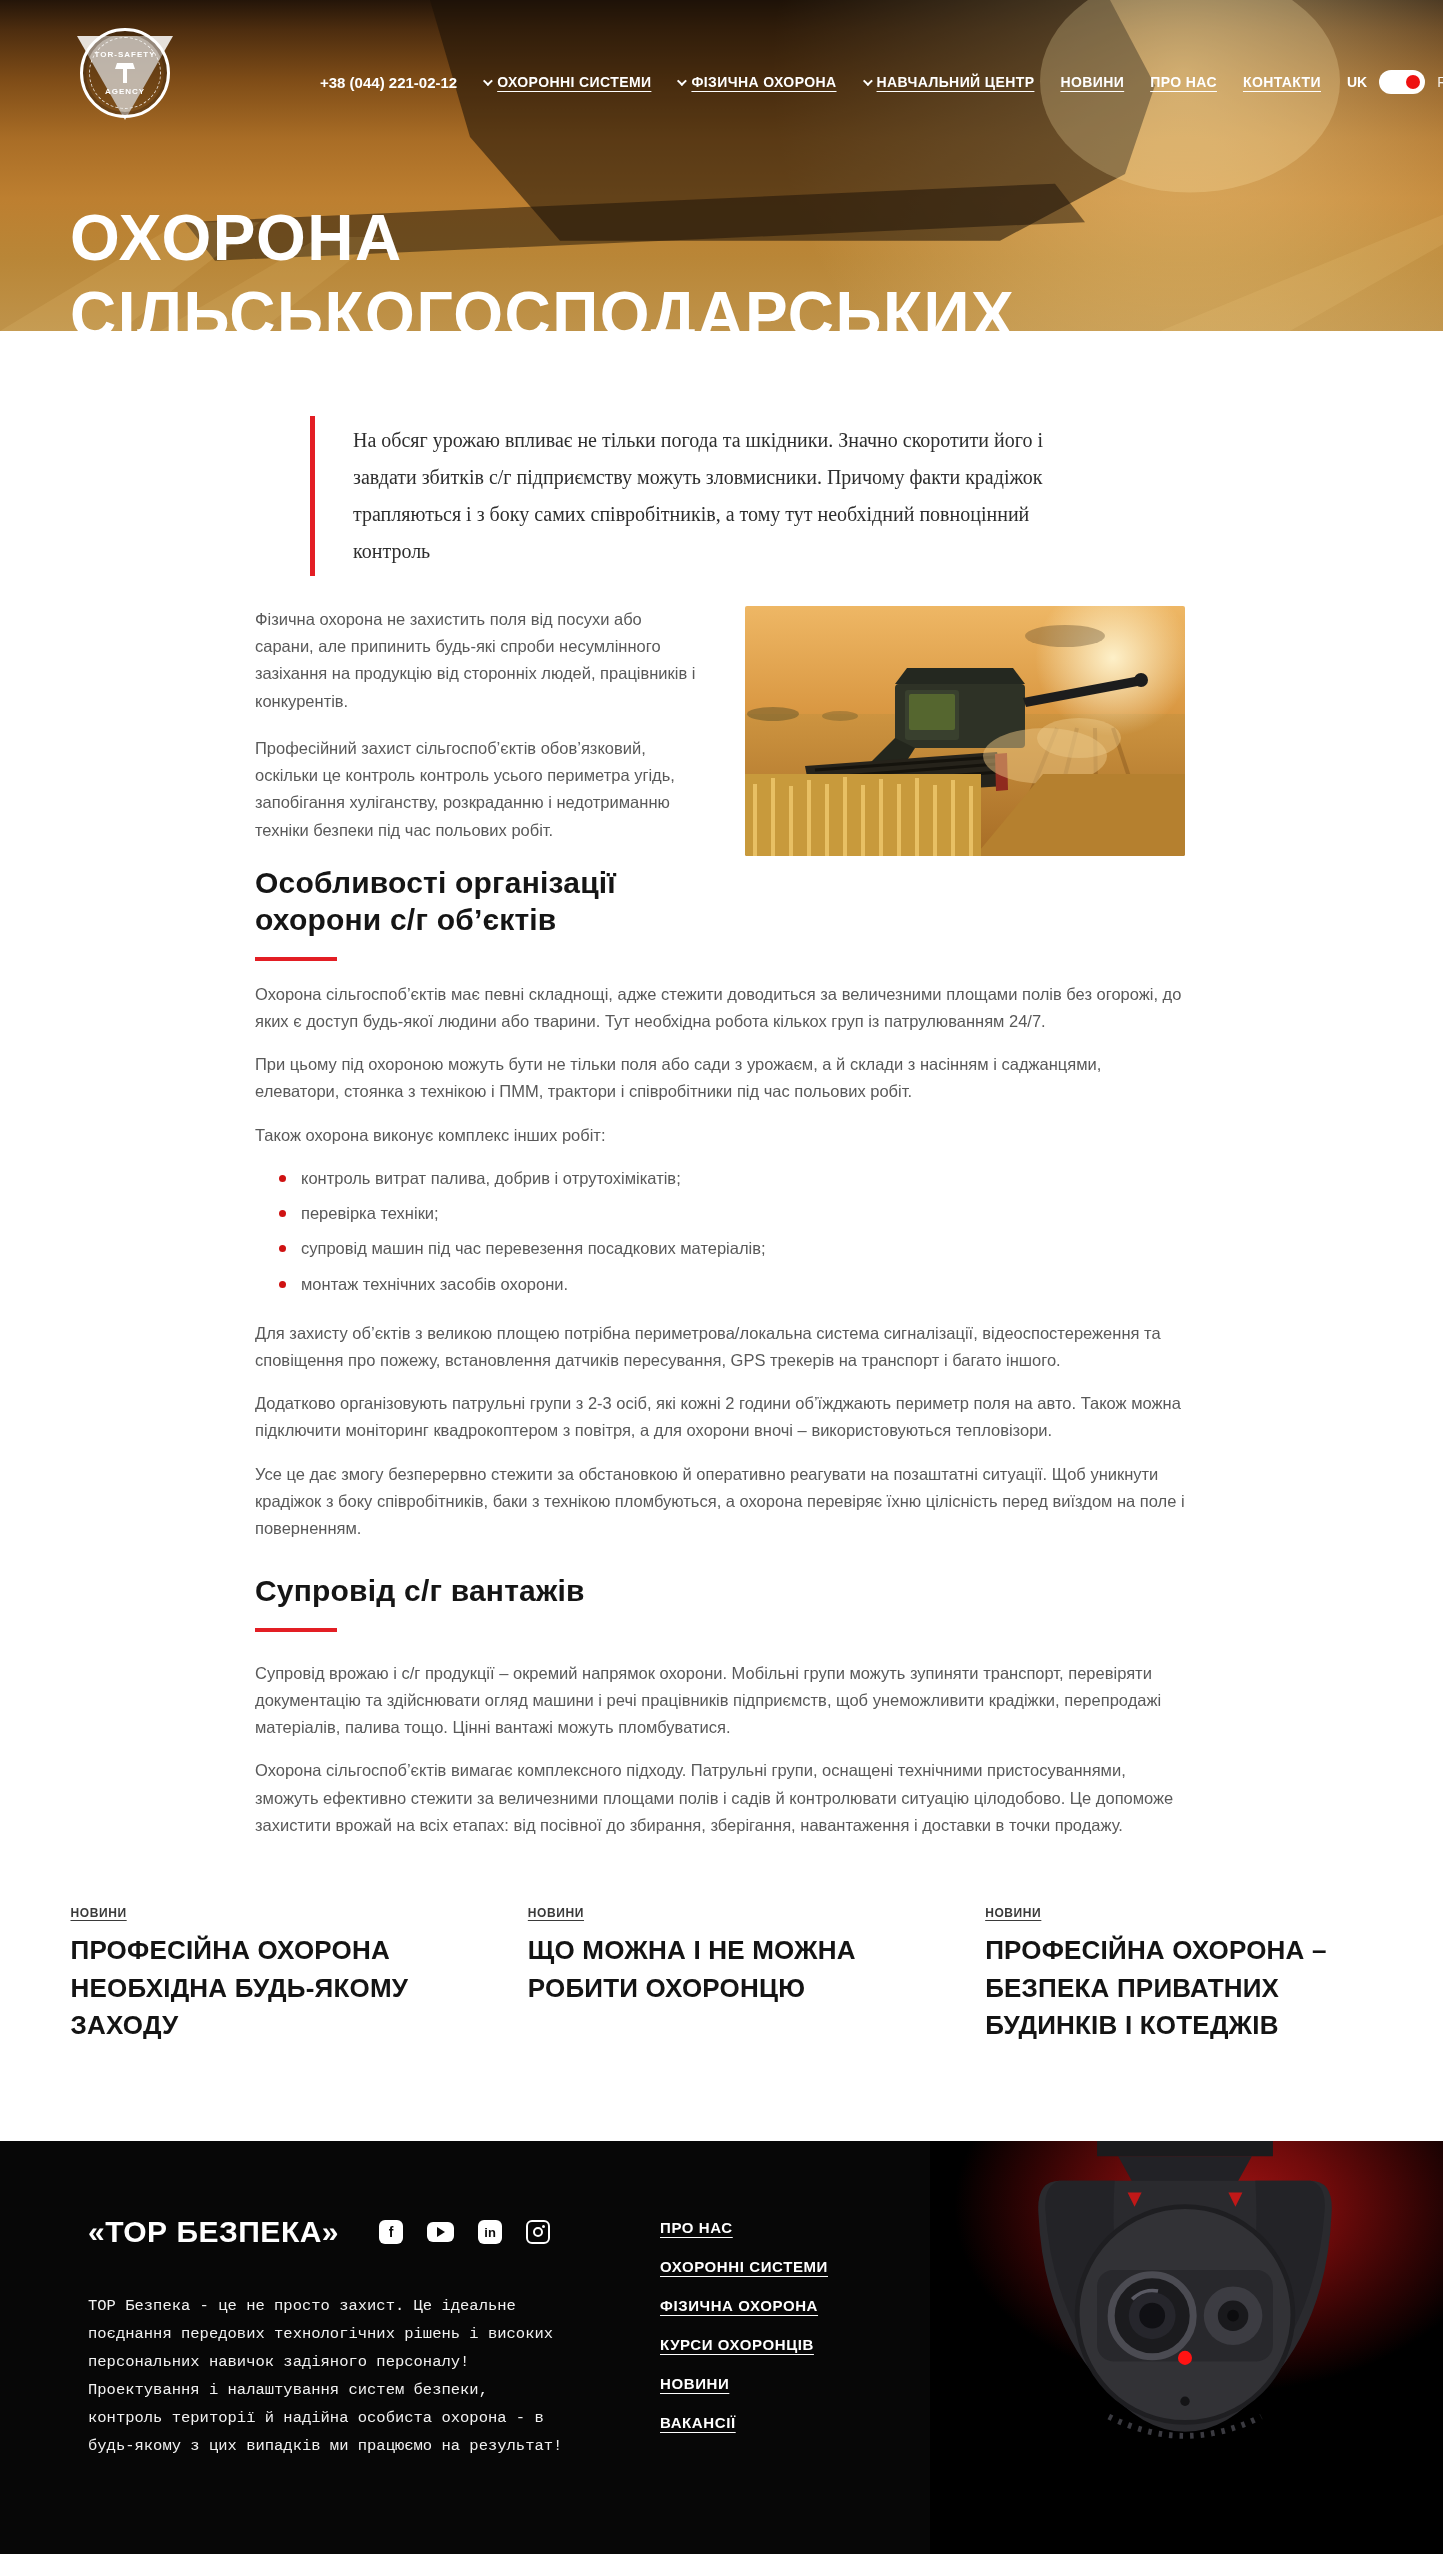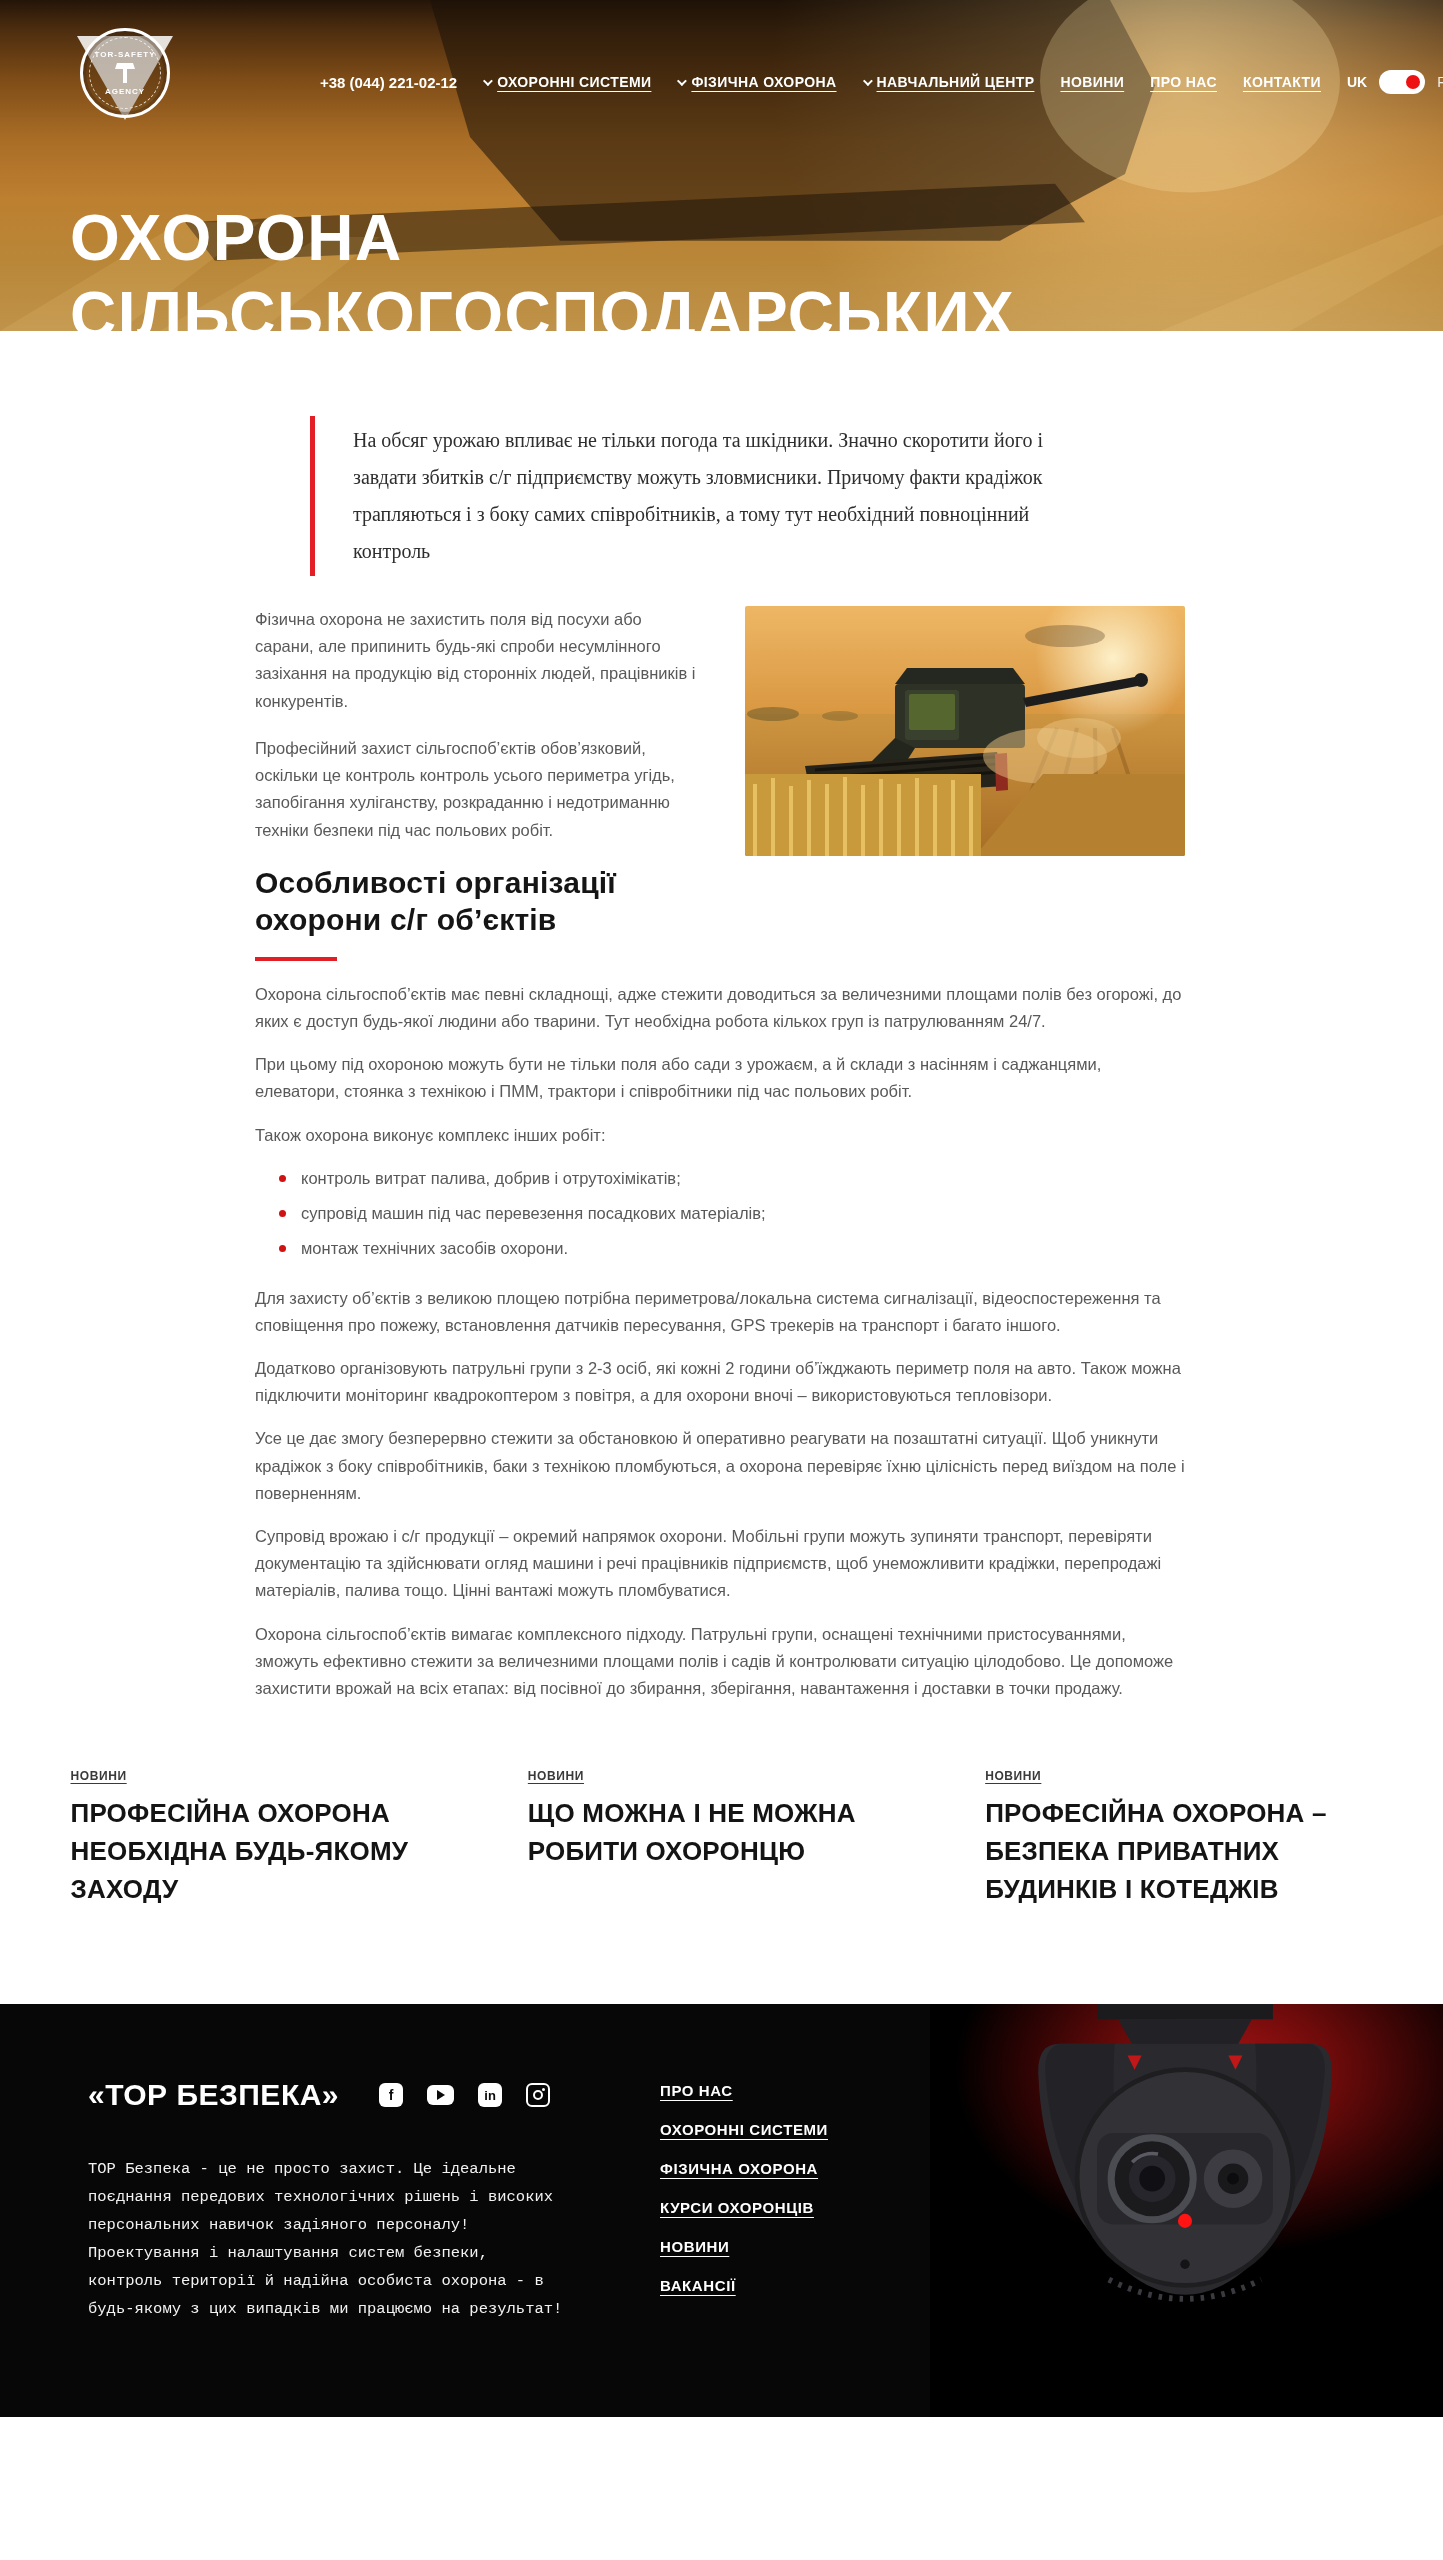--- a/index.html
+++ b/index.html
@@ -217,28 +217,33 @@
         </svg>
       </figure>
     </div>
 
     <p>Охорона сільгоспоб’єктів має певні складнощі, адже стежити доводиться за величезними площами полів без огорожі, до яких є доступ будь-якої людини або тварини. Тут необхідна робота кількох груп із патрулюванням 24/7.</p>
     <p>При цьому під охороною можуть бути не тільки поля або сади з урожаєм, а й склади з насінням і саджанцями, елеватори, стоянка з технікою і ПММ, трактори і співробітники під час польових робіт.</p>
     <p class="list-intro">Також охорона виконує комплекс інших робіт:</p>
 
     <ul class="red-list">
       <li>контроль витрат палива, добрив і отрутохімікатів;</li>
+      <li>перевірка техніки;</li>
       <li>супровід машин під час перевезення посадкових матеріалів;</li>
       <li>монтаж технічних засобів охорони.</li>
     </ul>
 
     <p>Для захисту об’єктів з великою площею потрібна периметрова/локальна система сигналізації, відеоспостереження та сповіщення про пожежу, встановлення датчиків пересування, GPS трекерів на транспорт і багато іншого.</p>
     <p>Додатково організовують патрульні групи з 2-3 осіб, які кожні 2 години об’їжджають периметр поля на авто. Також можна підключити моніторинг квадрокоптером з повітря, а для охорони вночі – використовуються тепловізори.</p>
     <p>Усе це дає змогу безперервно стежити за обстановкою й оперативно реагувати на позаштатні ситуації. Щоб уникнути крадіжок з боку співробітників, баки з технікою пломбуються, а охорона перевіряє їхню цілісність перед виїздом на поле і поверненням.</p>
 
+    <div class="sec2-title-wrap">
+      <h2 class="sec-title">Супровід с/г вантажів</h2>
+      <div class="red-bar"></div>
+    </div>
 
     <p>Супровід врожаю і с/г продукції – окремий напрямок охорони. Мобільні групи можуть зупиняти транспорт, перевіряти документацію та здійснювати огляд машини і речі працівників підприємств, щоб унеможливити крадіжки, перепродажі матеріалів, палива тощо. Цінні вантажі можуть пломбуватися.</p>
     <p>Охорона сільгоспоб’єктів вимагає комплексного підходу. Патрульні групи, оснащені технічними пристосуваннями, зможуть ефективно стежити за величезними площами полів і садів й контролювати ситуацію цілодобово. Це допоможе захистити врожай на всіх етапах: від посівної до збирання, зберігання, навантаження і доставки в точки продажу.</p>
   </article>
 
   <section class="news-grid">
     <div>
       <a class="news-tag">НОВИНИ</a>
       <div class="news-title">ПРОФЕСІЙНА ОХОРОНА НЕОБХІДНА БУДЬ-ЯКОМУ ЗАХОДУ</div>
     </div>

